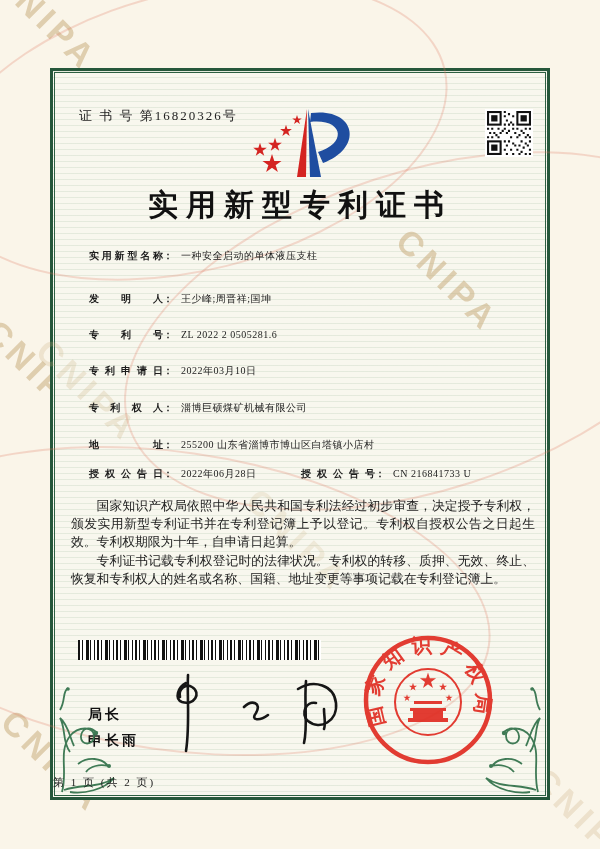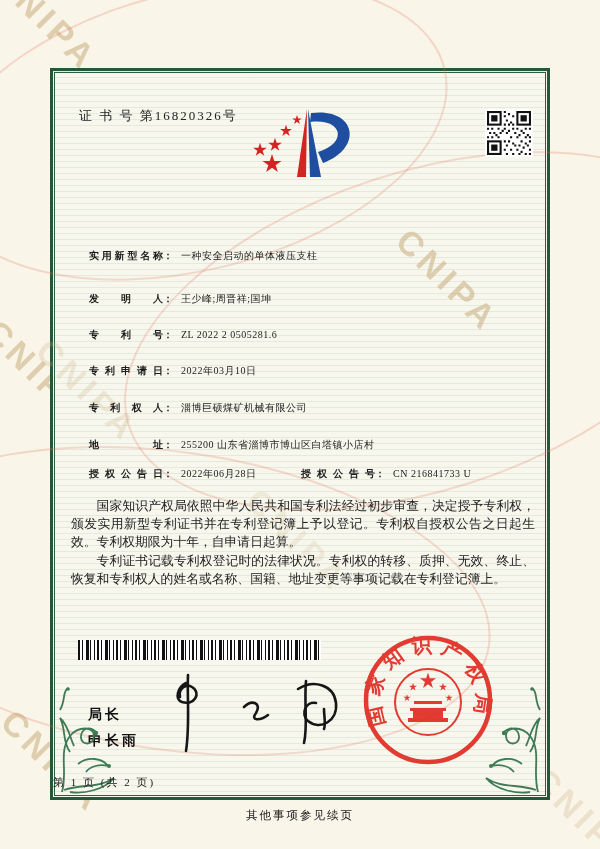--- a/index.html
+++ b/index.html
@@ -139,20 +139,21 @@
           <rect x="2" y="30" width="10" height="10" fill="#fff"></rect>
           <rect x="4" y="32" width="6" height="6"></rect>
         <path d="M16,0h2v2h-2z M20,2h2v2h-2z M16,4h2v2h-2z M24,4h2v2h-2z M18,8h2v2h-2z M22,10h2v2h-2z M16,12h2v2h-2z M20,12h2v2h-2z M24,12h2v2h-2z
                  M0,16h2v2h-2z M4,16h2v2h-2z M10,16h2v2h-2z M14,18h2v2h-2z M2,20h2v2h-2z M6,20h2v2h-2z M12,20h2v2h-2z M8,22h2v2h-2z M0,24h2v2h-2z M4,24h2v2h-2z M10,24h2v2h-2z
                  M16,16h2v2h-2z M20,18h2v2h-2z M24,16h2v2h-2z M28,16h2v2h-2z M32,18h2v2h-2z M36,16h2v2h-2z M40,16h2v2h-2z M18,20h2v2h-2z M26,20h2v2h-2z M30,22h2v2h-2z M34,20h2v2h-2z M38,22h2v2h-2z M22,24h2v2h-2z M28,24h2v2h-2z M36,24h2v2h-2z M40,24h2v2h-2z
                  M16,28h2v2h-2z M20,28h2v2h-2z M24,30h2v2h-2z M18,32h2v2h-2z M26,32h2v2h-2z M32,28h2v2h-2z M36,30h2v2h-2z M40,28h2v2h-2z M30,32h2v2h-2z M34,34h2v2h-2z M38,32h2v2h-2z
                  M16,36h2v2h-2z M22,36h2v2h-2z M28,36h2v2h-2z M32,38h2v2h-2z M40,36h2v2h-2z M18,40h2v2h-2z M24,40h2v2h-2z M30,40h2v2h-2z M36,40h2v2h-2z M40,40h2v2h-2z"></path>
       </g>
     </svg>
 
+    <div class="title">实用新型专利证书</div>
 
     <div class="field-row" style="top:178px;">
       <span class="field-label">实用新型名称</span><span class="field-colon">：</span><span class="field-value">一种安全启动的单体液压支柱</span>
     </div>
     <div class="field-row" style="top:221px;">
       <span class="field-label">发明人</span><span class="field-colon">：</span><span class="field-value">王少峰;周晋祥;国坤</span>
     </div>
     <div class="field-row" style="top:257px;">
       <span class="field-label">专利号</span><span class="field-colon">：</span><span class="field-value">ZL 2022 2 0505281.6</span>
     </div>
@@ -239,15 +240,14 @@
       <g fill="#3f7a55">
         <circle cx="40" cy="47" r="2.2"></circle>
           <circle cx="53" cy="80" r="2"></circle>
           <circle cx="12" cy="3" r="1.8"></circle>
       </g>
     </svg>
 
     <div class="page-number">第 1 页 (共 2 页)</div>
   </div>
 
-  <div class="continuation-note">其他事项参见续页</div>
 
 </div>
 
 </body></html>

